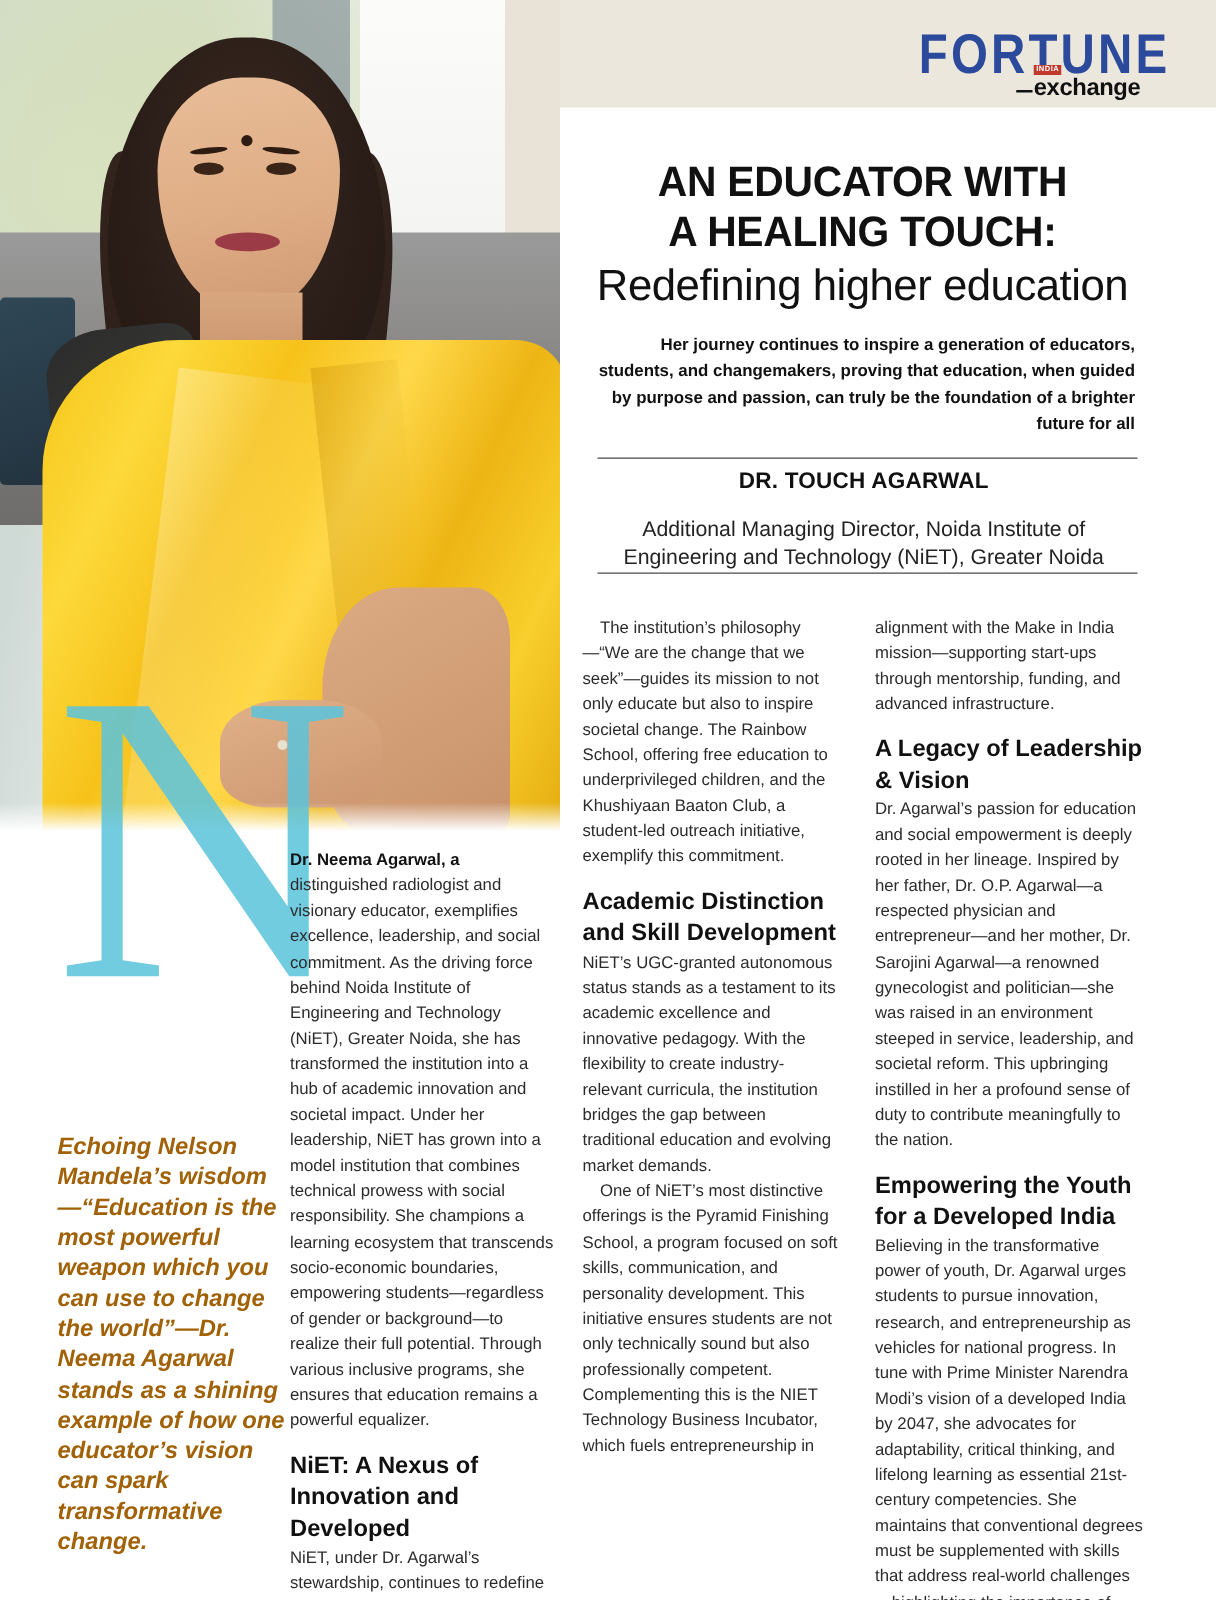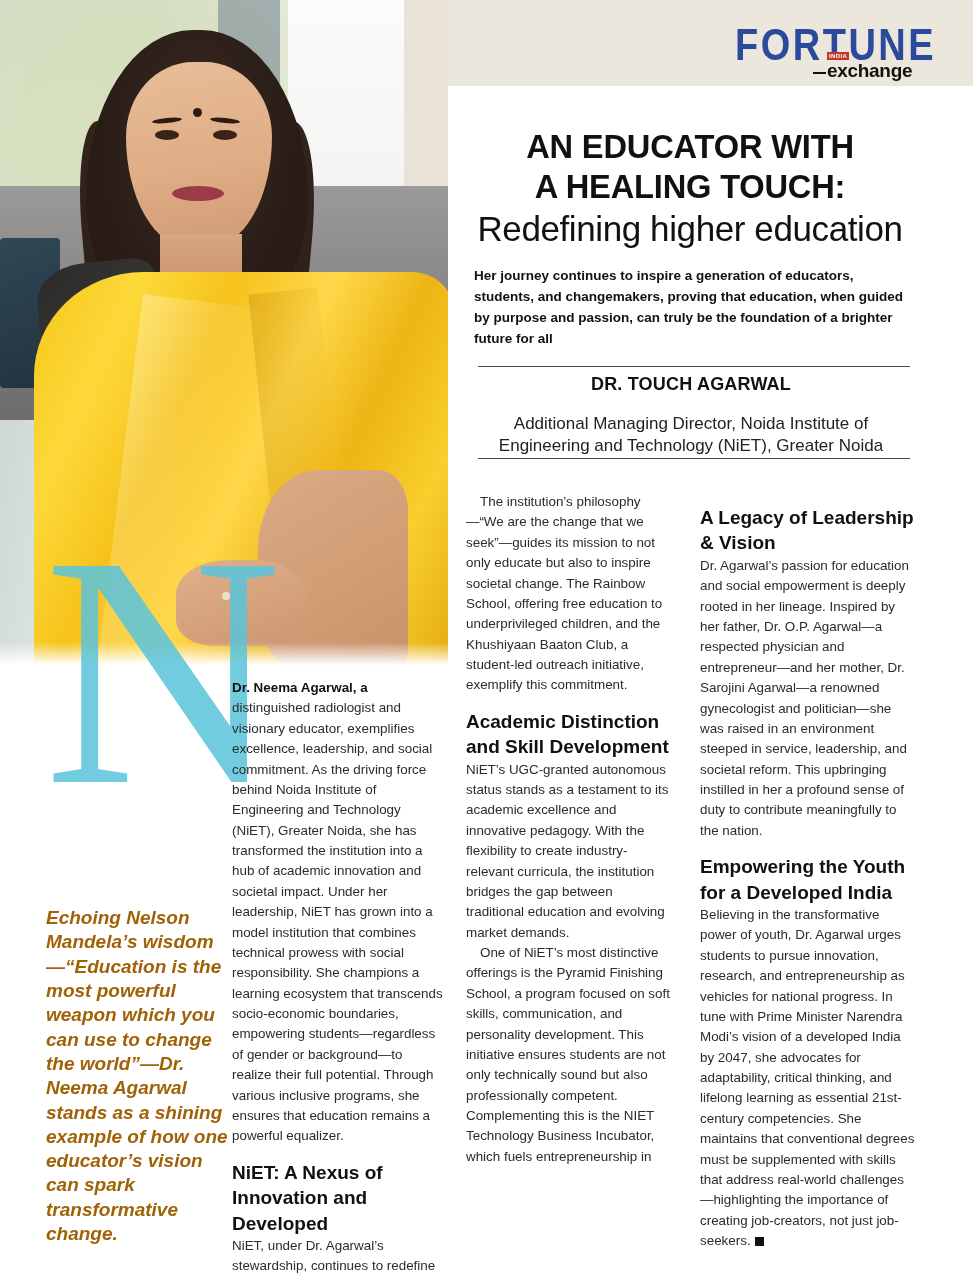--- a/index.html
+++ b/index.html
@@ -264,21 +264,21 @@
     line-height: 1.22;
     color: #111;
     margin-top: 2px;
     letter-spacing: -0.4px;
   }
 
   .deck {
     position: absolute;
     left: 474px; top: 266px;
     width: 434px;
-    text-align: left;
+    text-align: right;
     font-weight: 700;
     font-size: 13.5px;
     line-height: 1.55;
     color: #111;
   }
 
   .rule {
     position: absolute;
     height: 1px;
     background: #4a4a4a;
@@ -418,17 +418,18 @@
 </div>
 
 <div class="col" id="col2">
   <p class="indent">The institution’s philosophy—“We are the change that we seek”—guides its mission to not only educate but also to inspire societal change. The Rainbow School, offering free education to underprivileged children, and the Khushiyaan Baaton Club, a student-led outreach initiative, exemplify this commitment.</p>
   <h4>Academic Distinction and Skill Development</h4>
   <p>NiET’s UGC-granted autonomous status stands as a testament to its academic excellence and innovative pedagogy. With the flexibility to create industry-relevant curricula, the institution bridges the gap between traditional education and evolving market demands.</p>
   <p class="indent">One of NiET’s most distinctive offerings is the Pyramid Finishing School, a program focused on soft skills, communication, and personality development. This initiative ensures students are not only technically sound but also professionally competent. Complementing this is the NIET Technology Business Incubator, which fuels entrepreneurship in</p>
 </div>
 
 <div class="col" id="col3">
+  <p>alignment with the Make in India mission—supporting start-ups through mentorship, funding, and advanced infrastructure.</p>
   <h4>A Legacy of Leadership &amp; Vision</h4>
   <p>Dr. Agarwal’s passion for education and social empowerment is deeply rooted in her lineage. Inspired by her father, Dr. O.P. Agarwal—a respected physician and entrepreneur—and her mother, Dr. Sarojini Agarwal—a renowned gynecologist and politician—she was raised in an environment steeped in service, leadership, and societal reform. This upbringing instilled in her a profound sense of duty to contribute meaningfully to the nation.</p>
   <h4>Empowering the Youth for a Developed India</h4>
   <p><span>Believing in the transformative power of youth, Dr. Agarwal urges students to pursue innovation, research, and entrepreneurship as vehicles for national progress. In tune with Prime Minister Narendra Modi’s vision of a developed India by 2047, she advocates for adaptability, critical thinking, and lifelong learning as essential 21st-century competencies. She maintains that conventional degrees must be supplemented with skills that address real-world challenges—highlighting the importance of creating job-creators, not just job-seekers.</span><span class="endmark"></span></p>
 </div>
 
 </body></html>

